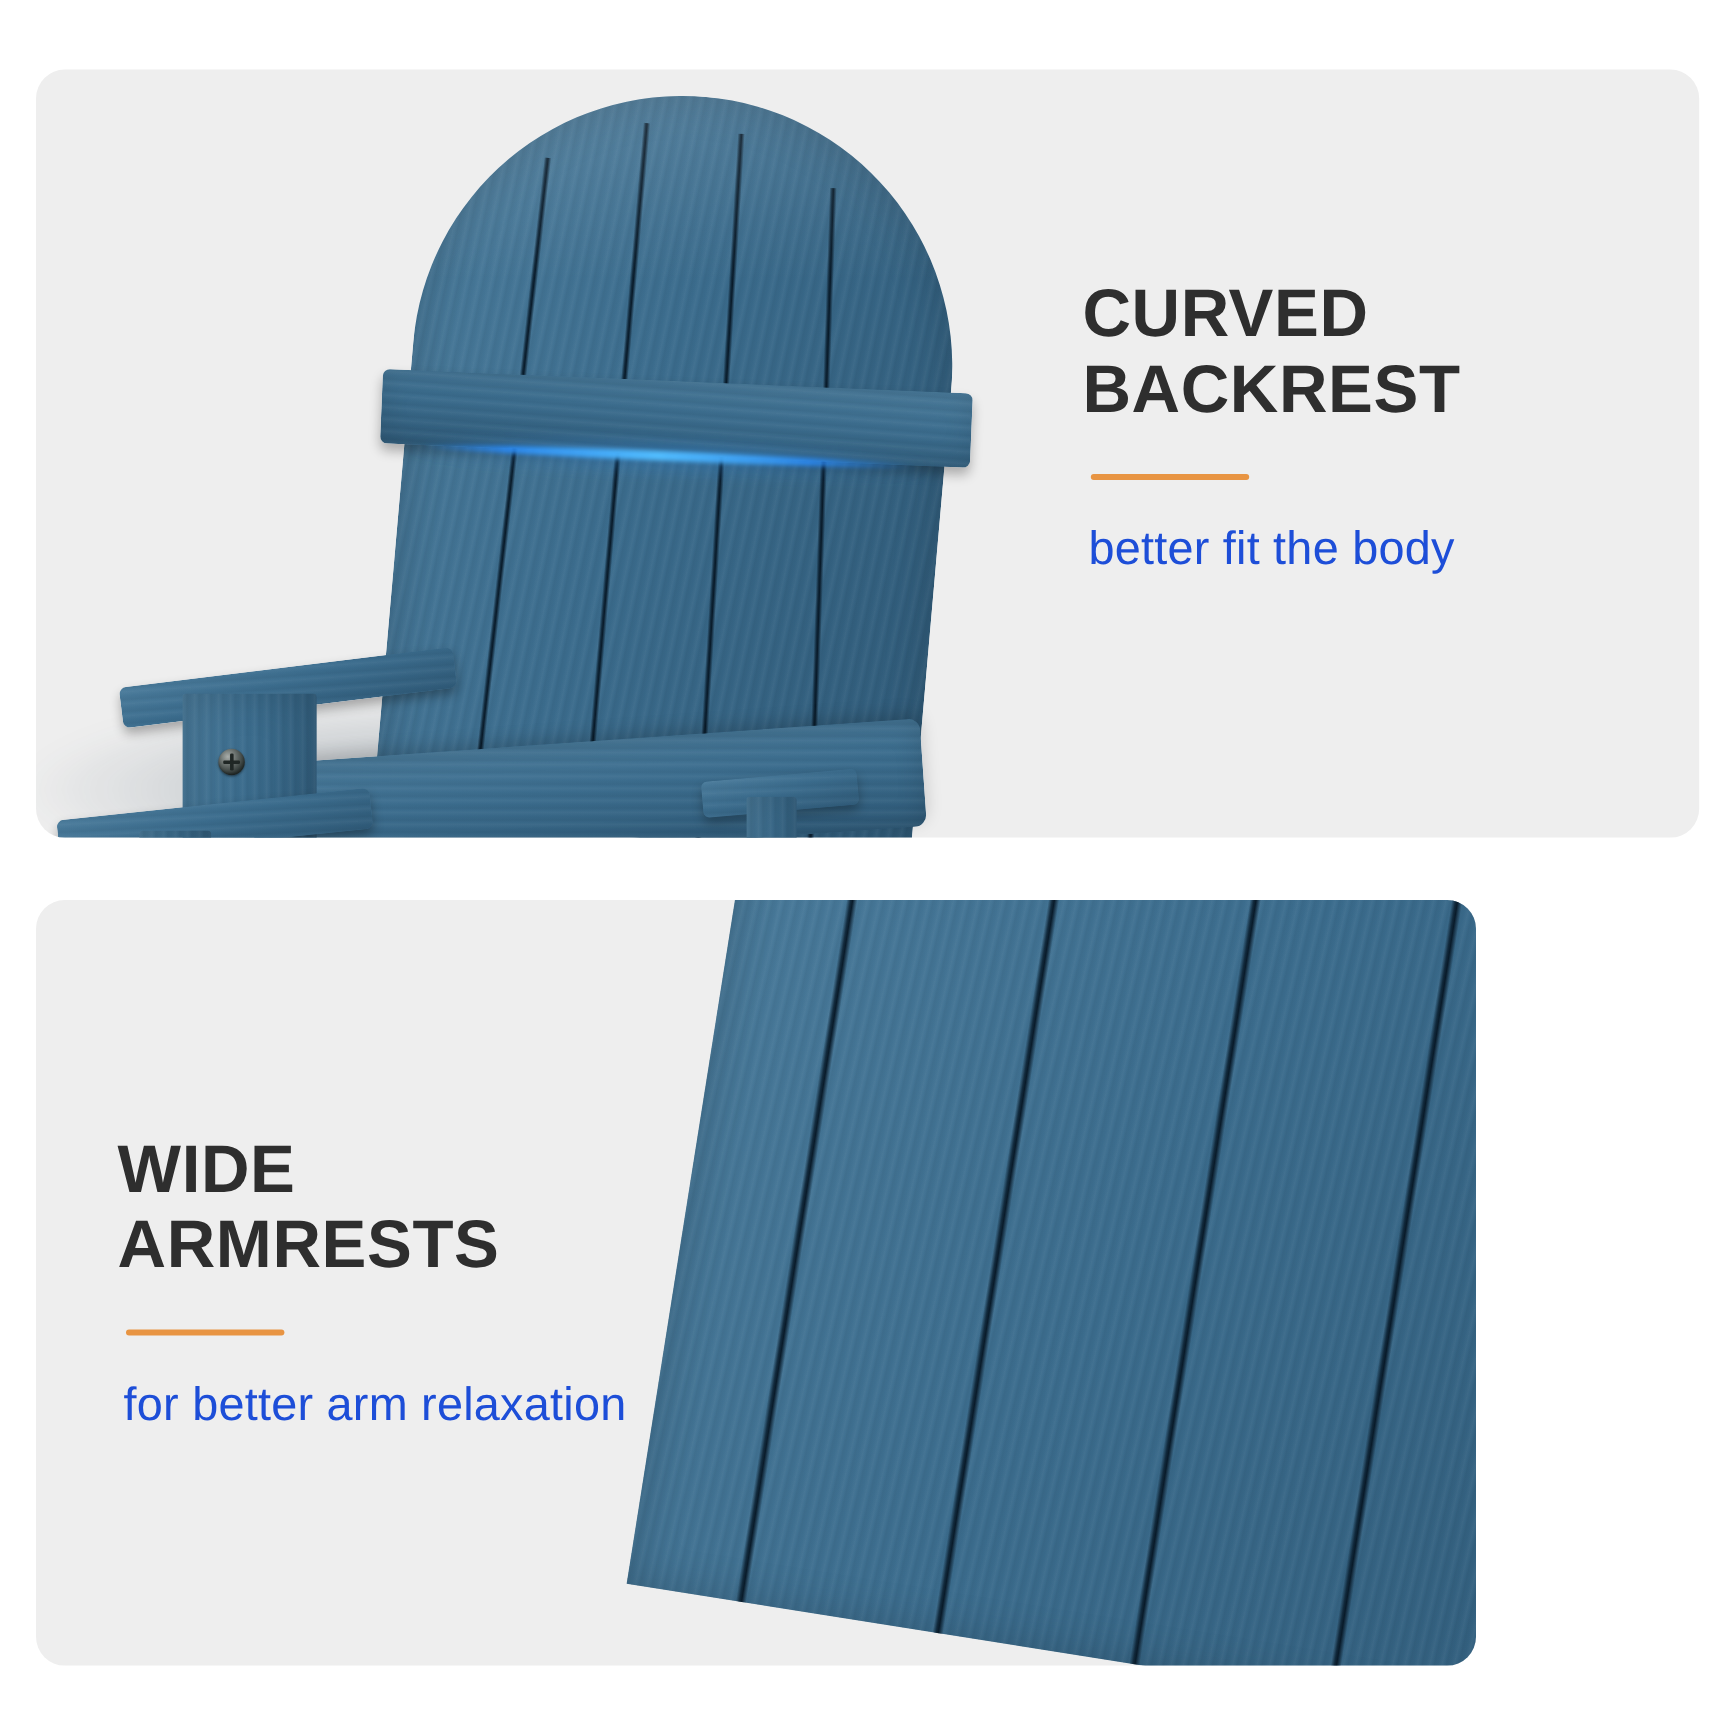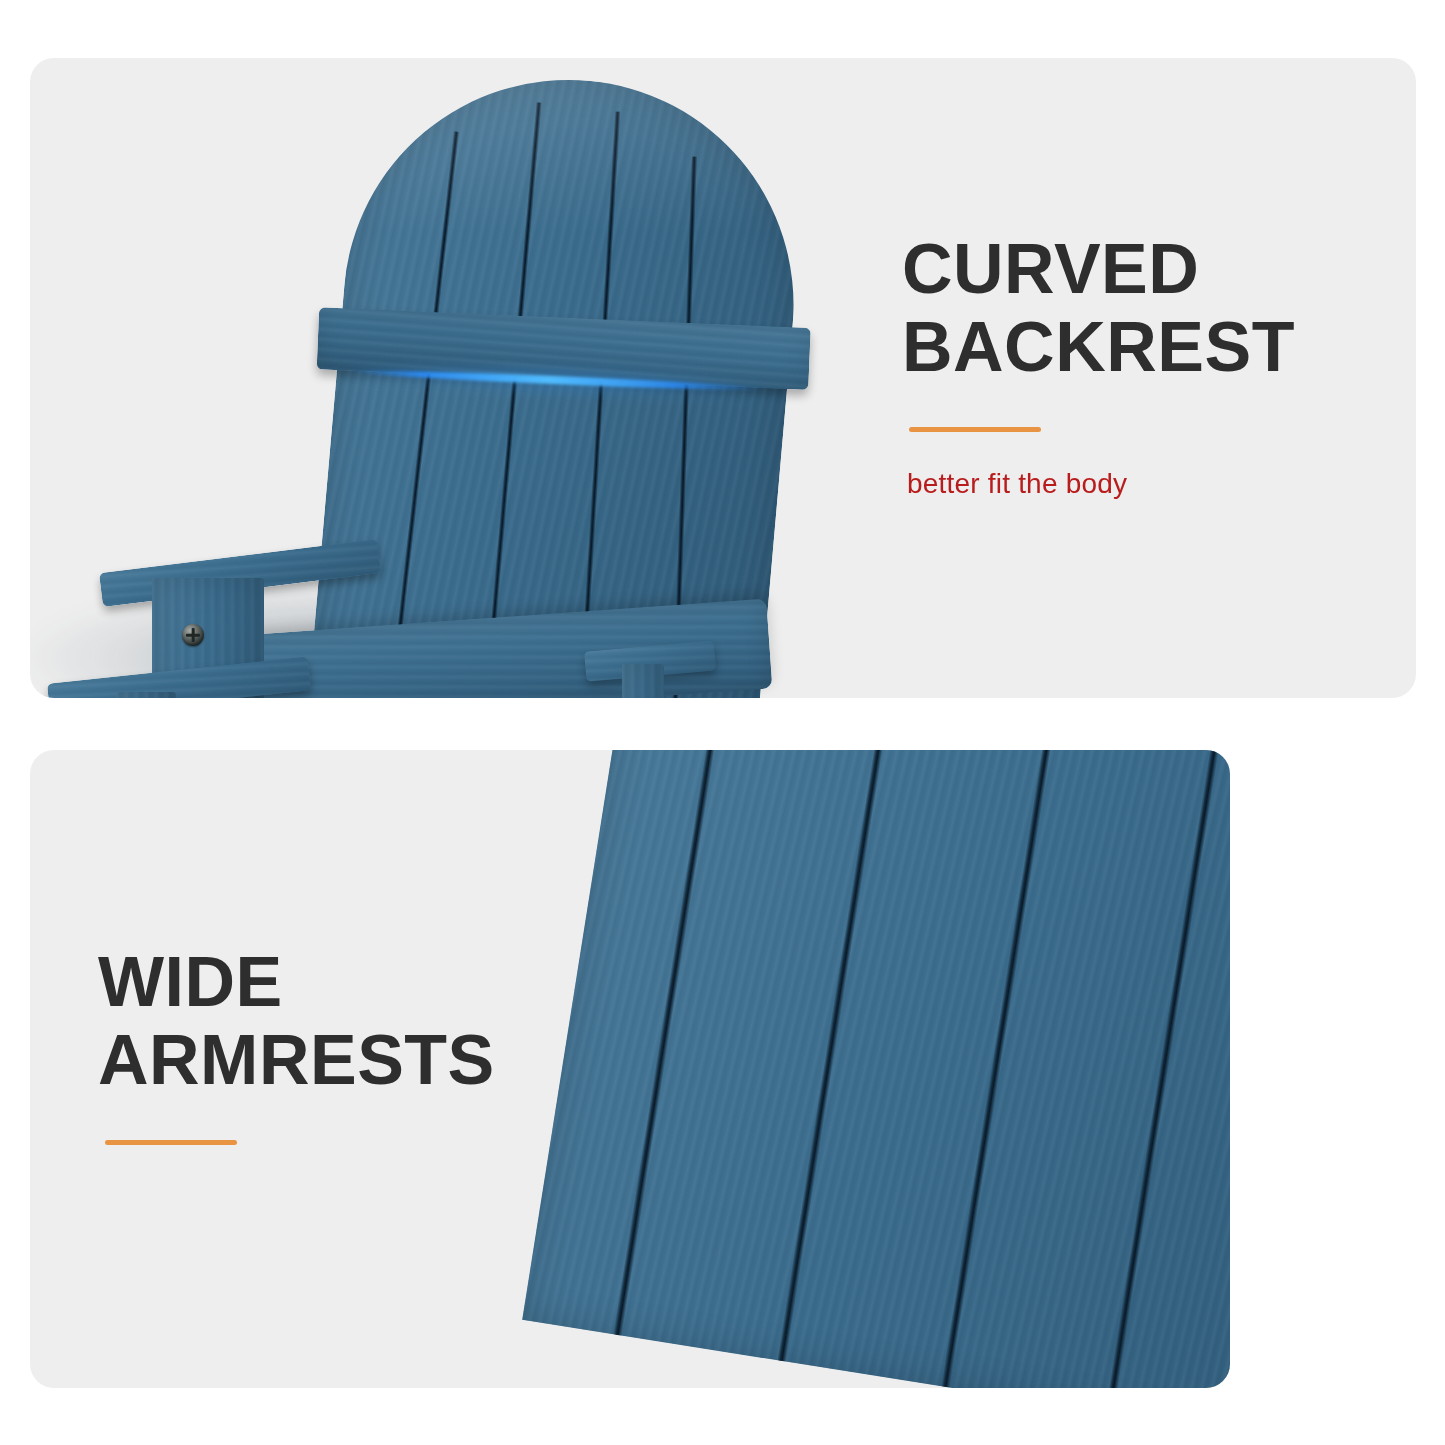--- a/index.html
+++ b/index.html
@@ -29,40 +29,40 @@
   #panel-top    { left:30px;  top:58px;  width:1386px; height:640px; }
   #panel-bottom { left:30px;  top:750px; width:1200px; height:638px; }
 
   
   .textblock { position:absolute; }
 
   #text-top    { left:872px; top:172px; width:500px; }
   #text-bottom { left:68px;  top:193px; width:560px; }
 
   .headline {
-    font-size:70px;
+    font-size:56px;
     line-height:1.12;
     font-weight:bold;
     letter-spacing:0.5px;
     color:#2e2e2e;
     text-transform:uppercase;
     white-space:pre-line;
   }
 
   .accent-rule {
     width:132px; height:5px;
     background:#e89442;
     border-radius:3px;
     margin:40px 0 36px 7px;
   }
 
   .subline {
-    font-size:28px;
+    font-size:39px;
     font-weight:normal;
-    color:#b91c1c;
+    color:#1d4ed8;
     letter-spacing:0.2px;
     margin-left:5px;
     white-space:nowrap;
   }
 
   
   .photo { position:absolute; inset:0; }
 
   
   .plank {
@@ -204,20 +204,21 @@
       <div class="subline">better fit the body</div>
     </div>
   </div>
 
   <div class="panel" id="panel-bottom">
 
     <div class="textblock" id="text-bottom">
       <div class="headline">WIDE
 ARMRESTS</div>
       <div class="accent-rule"></div>
+      <div class="subline">for better arm relaxation</div>
     </div>
 
     <div class="photo">
 
       <div style="position:absolute; left:600px; top:-40px; width:900px; height:760px;
                   transform:rotate(9deg); transform-origin:100% 0%;">
         <div class="plank" style="left:0; top:0; width:900px; height:760px;
                     --ang:94deg; --shade:110deg;"></div>
         <div class="seam" style="left:92px;  top:0; width:9px;  height:760px;"></div>
         <div class="seam" style="left:258px; top:0; width:9px;  height:760px;"></div>

